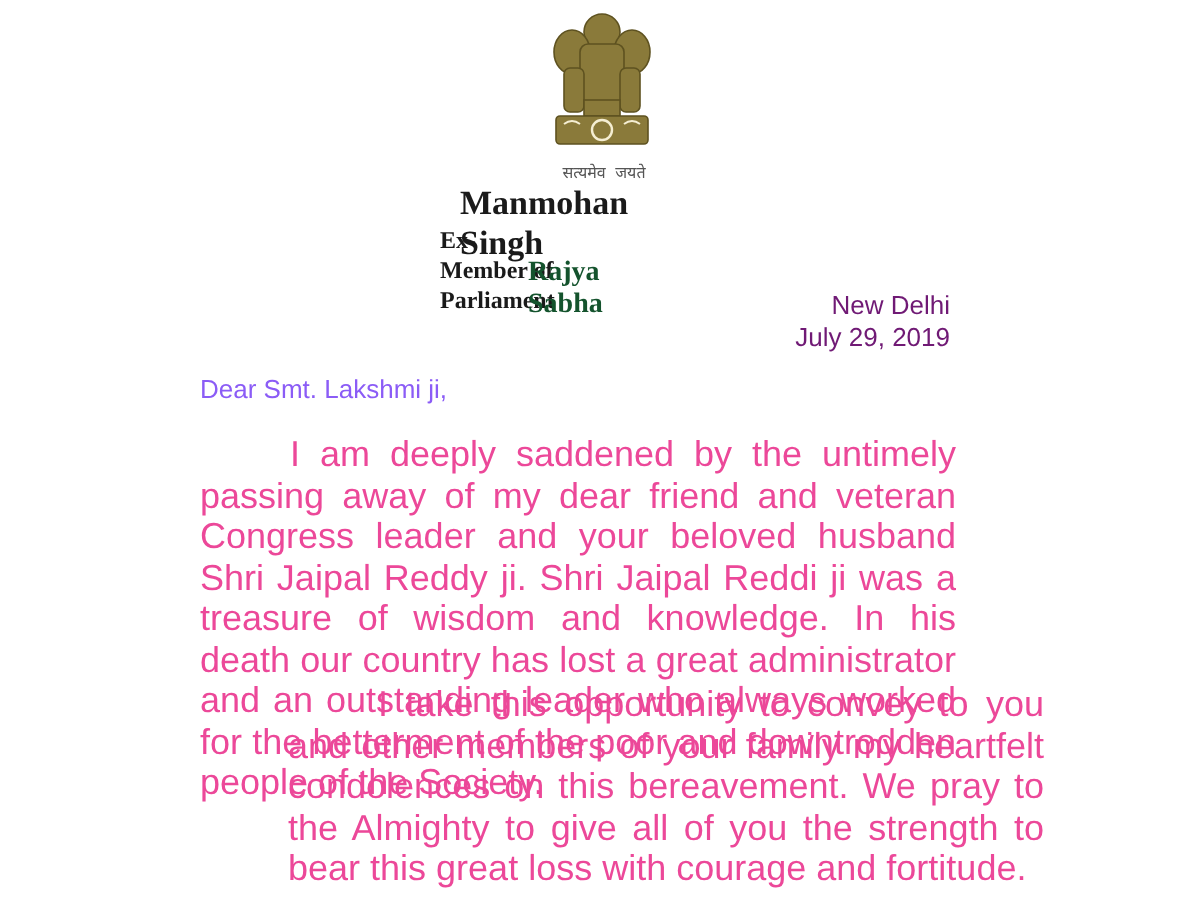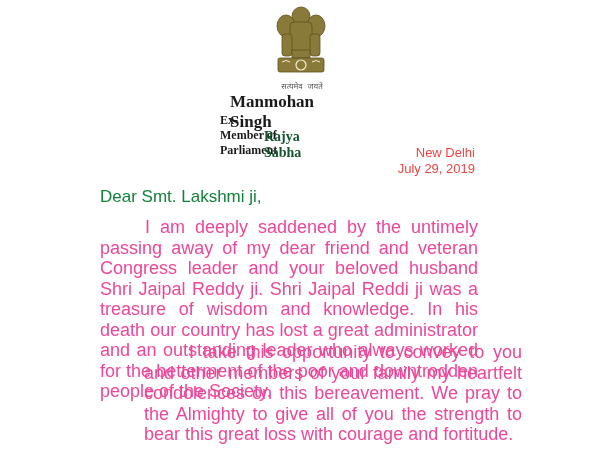--- a/index.html
+++ b/index.html
@@ -22,26 +22,26 @@
   }
   .subtitle {
     position:absolute; left:220px; top:113px;
     font-family:"Liberation Serif", serif; font-weight:bold; font-size:12px; color:#1a1a1a;
   }
   .house {
     position:absolute; left:264px; top:129px;
     font-family:"Liberation Serif", serif; font-weight:bold; font-size:14px; color:#14532d;
   }
   .place, .date {
-    position:absolute; right:125px; font-size:13px; color:#ef4444; text-align:right;
+    position:absolute; right:125px; font-size:13px; color:#701a75; text-align:right;
   }
   .place { top:145px; }
   .date { top:161px;margin-left:28px; }
   .salutation {
-    position:absolute; left:100px; top:187px; font-size:17px; color:#15803d;
+    position:absolute; left:100px; top:187px; font-size:13px; color:#8b5cf6;
   }
   .para {
     position:absolute; left:100px; width:378px;
     font-size:18px; line-height:20.5px; color:#ec4899;
     text-align:justify; text-indent:45px; margin:0;
   }
   .p1 { top:217px; }
   .p2 { top:342px;margin-left:44px; }
 </style>
 </head>

